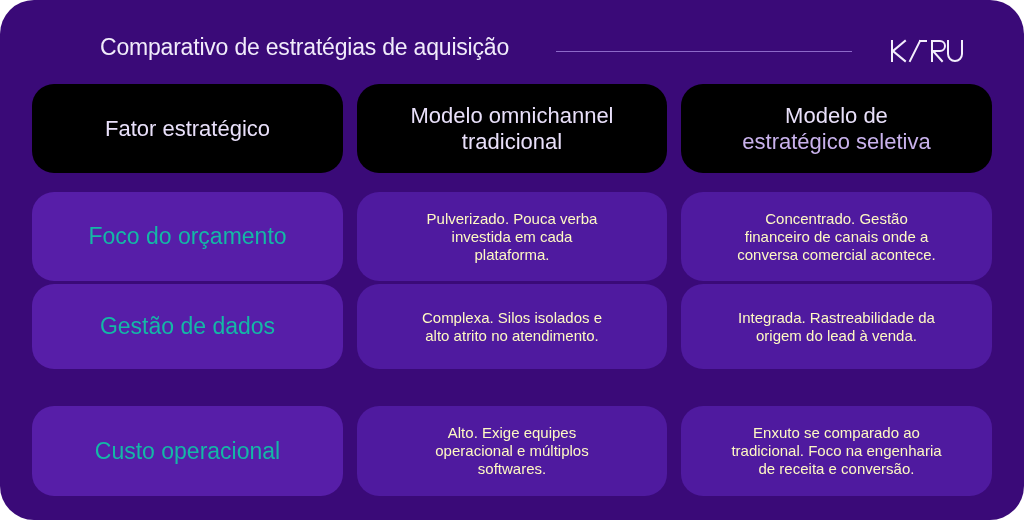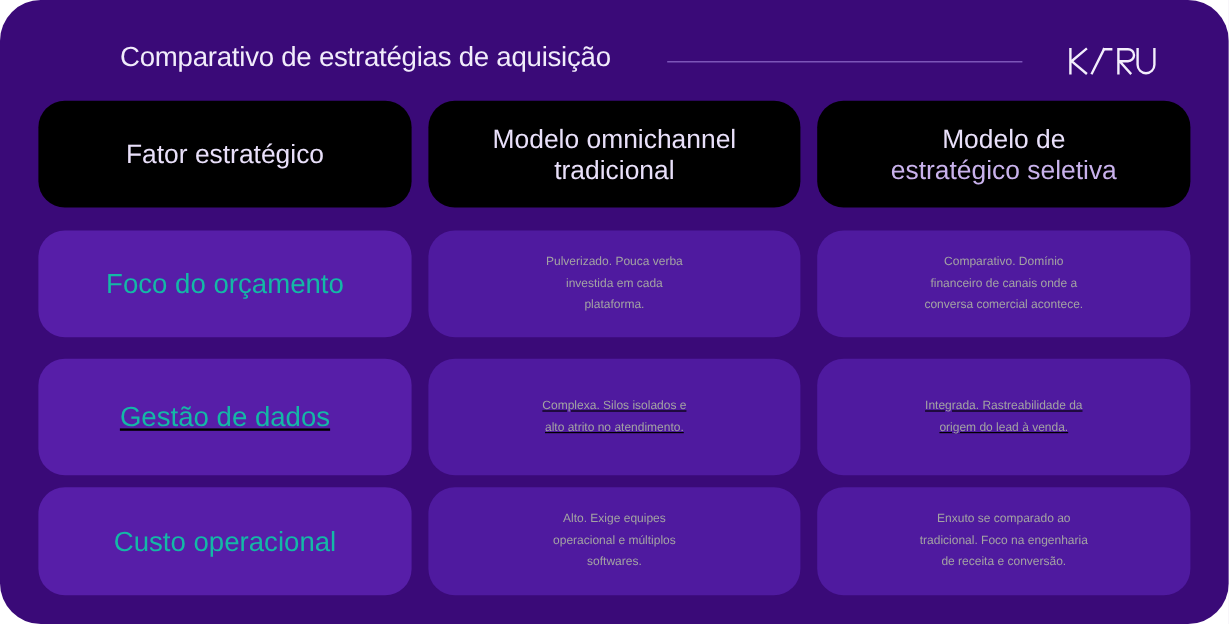--- a/index.html
+++ b/index.html
@@ -22,26 +22,26 @@
   .card {
     position:absolute; border-radius:22px; display:flex; align-items:center; justify-content:center;
     text-align:center; box-sizing:border-box; padding:0 18px;
   }
   .card.head { background:#000000; top:84px; height:89px; }
   .card.body { background:#4f1a9f; }
   .card.factor { background:#571ea8; }
   .head .txt { font-size:22px; line-height:26px; color:#e9e0fa; }
   .head .txt .accent { color:#c9b2ec; }
   .factor .txt { font-size:23px; color:#14b8a6; }
-  .body .txt { font-size:10px; line-height:18px; color:#a3a3a3; }
+  .body .txt { font-size:15px; line-height:18px; color:#fef9c3; }
   .c1 { left:32px; width:311px; }
   .c2 { left:357px; width:310px; }
   .c3 { left:681px; width:311px; }
   .r1 { top:192px; height:89px; }
-  .r2 { top:299px; height:97px;text-decoration:underline; }
+  .r2 { top:284px; height:85px; }
   .r3 { top:406px; height:90px; }
   .line { display:block; }
 </style>
 </head>
 <body>
 
 <div class="frame">
   <div class="title">Comparativo de estratégias de aquisição</div>
   <div class="rule"></div>
   <div class="logo">
@@ -79,21 +79,21 @@
   </div>
   <div class="card body c2 r1">
     <div class="txt">
       <span class="line">Pulverizado. Pouca verba</span>
       <span class="line">investida em cada</span>
       <span class="line">plataforma.</span>
     </div>
   </div>
   <div class="card body c3 r1">
     <div class="txt">
-      <span class="line">Comparativo. Domínio</span>
+      <span class="line">Concentrado. Gestão</span>
       <span class="line">financeiro de canais onde a</span>
       <span class="line">conversa comercial acontece.</span>
     </div>
   </div>
 
   <div class="card factor c1 r2">
     <div class="txt">Gestão de dados</div>
   </div>
   <div class="card body c2 r2">
     <div class="txt">

